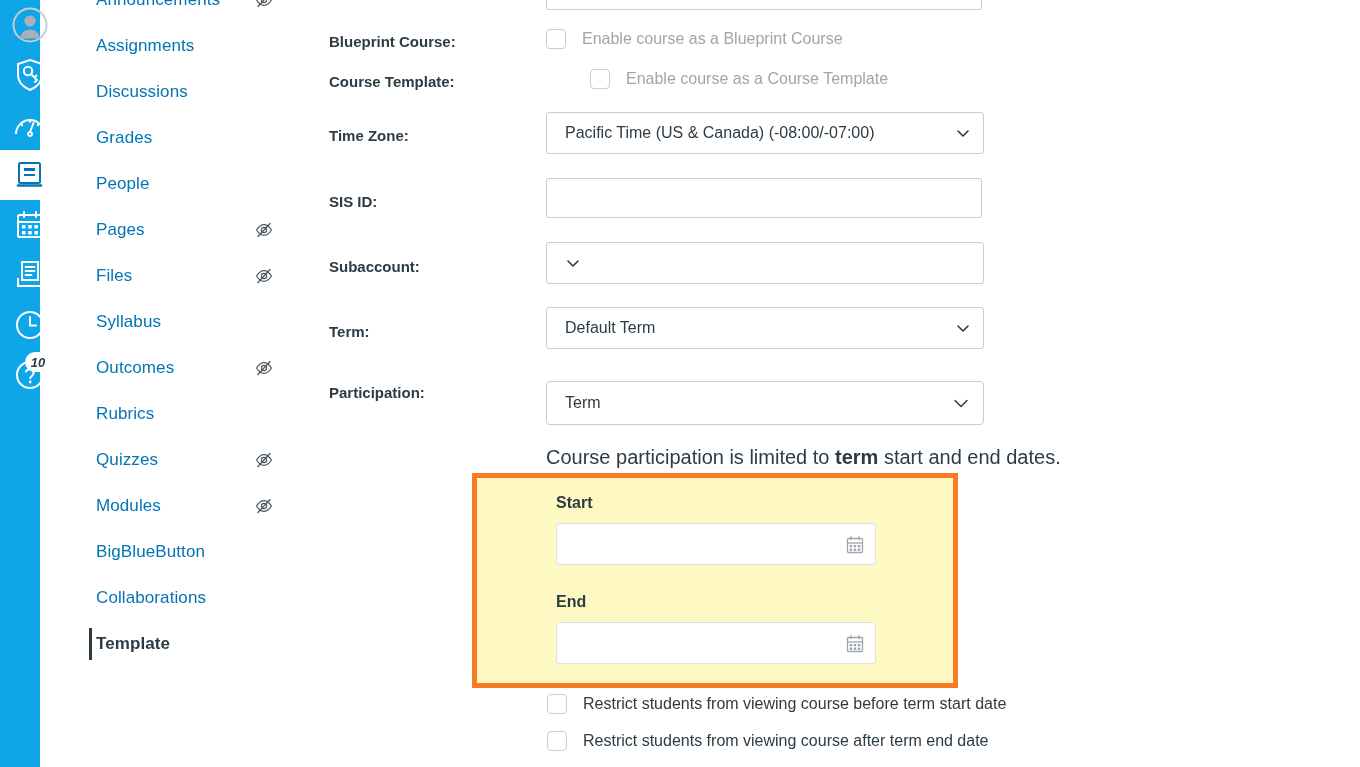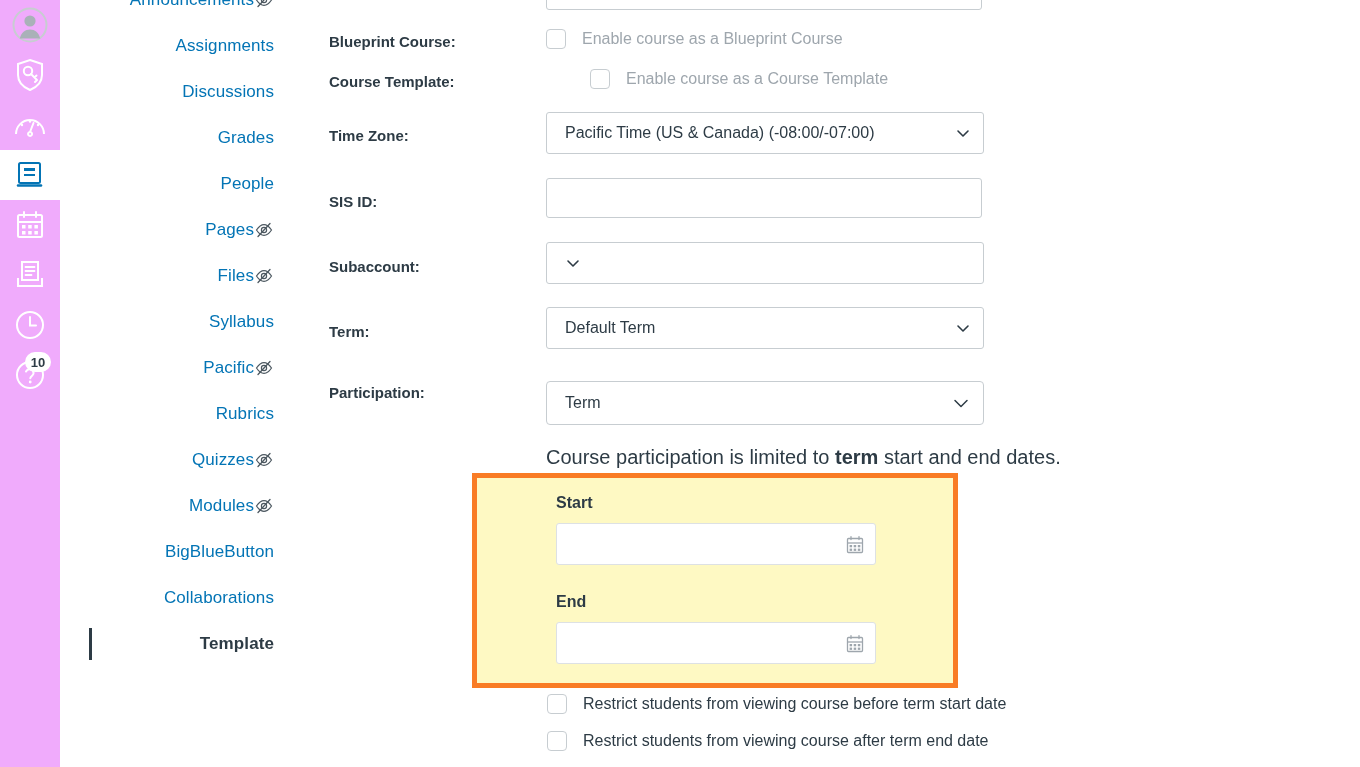--- a/index.html
+++ b/index.html
@@ -9,37 +9,37 @@
     overflow: hidden;
     background: #ffffff;
     font-family: "Liberation Sans", sans-serif;
   }
 
   #app { position: relative; width: 1360px; height: 767px; background:#fff; }
 
   
   .globalnav {
     position: absolute; left: 0; top: 0;
-    width: 60px; height: 767px;
-    background: #f0abfc;
+    width: 40px; height: 767px;
+    background: #0ea5e9;
+    font-style: italic;
   }
   .gn-item {
     position: relative;
     width: 60px; height: 50px;
     display: flex; align-items: center; justify-content: center;
   }
   .gn-item.active { background: #ffffff; }
   .gn-item svg { display: block; }
 
   
   .coursenav {
     position: absolute; left: 60px; top: 0;
     width: 240px; height: 767px;
     background: #fff;
-    text-align: right;
   }
   .cn-item {
     position: relative;
     display: flex; align-items: center;
     padding: 0 26px 0 36px;
     height: 46px;
     color: #0374B5;
     font-size: 17px;
     letter-spacing: .1px;
     white-space: nowrap;
@@ -292,21 +292,21 @@
           <path d="M4 16.5 L16 3.5" stroke="#2D3B45" stroke-width="1.3" stroke-linecap="round"></path>
         </svg>
       </span>
     </div>
 
     <div class="cn-item">
       <span class="cn-label">Syllabus</span>
     </div>
 
     <div class="cn-item">
-      <span class="cn-label">Pacific</span>
+      <span class="cn-label">Outcomes</span>
       <span class="cn-eye">
         <svg width="20" height="20" viewBox="0 0 20 20">
           <path d="M2.5 10 C5 6.2 7.6 4.6 10 4.6 C12.4 4.6 15 6.2 17.5 10 C15 13.8 12.4 15.4 10 15.4 C7.6 15.4 5 13.8 2.5 10 Z" fill="none" stroke="#2D3B45" stroke-width="1.2"></path>
           <circle cx="10" cy="10" r="2.6" fill="none" stroke="#2D3B45" stroke-width="1.2"></circle>
           <path d="M4 16.5 L16 3.5" stroke="#2D3B45" stroke-width="1.3" stroke-linecap="round"></path>
         </svg>
       </span>
     </div>
 
     <div class="cn-item">

